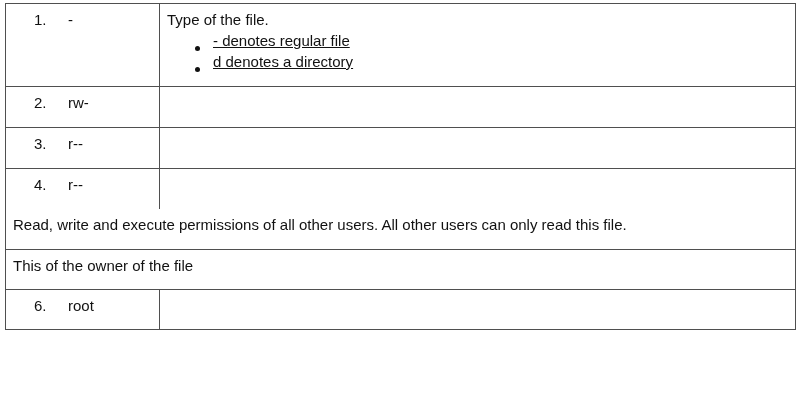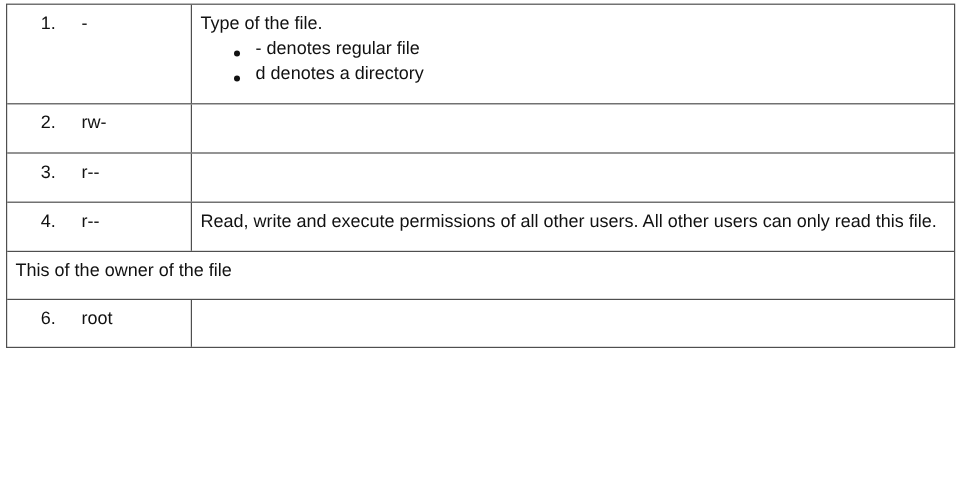--- a/index.html
+++ b/index.html
@@ -30,20 +30,21 @@
     width: 791px;
     border: 1px solid var(--border-color);
     background: var(--bg-color);
   }
   .row {
     display: flex;
     align-items: stretch;
   }
   .row + .row {
     border-top: 1px solid var(--border-color);
+    flex-direction: column;
   }
   .cell {
     padding: 5px 0 14px 0;
   }
   .col1 {
     width: 154px;
     flex: none;
     border-right: 1px solid var(--border-color);
     padding-left: 28px;
   }
@@ -54,22 +55,23 @@
   .col2 {
     flex: 1;
     min-width: 0;
     padding-left: 7px;
     padding-right: 0;
   }
   
   .row:nth-child(5) .cell, .row:nth-child(6) .cell { padding-bottom: 13px; }
   .bullet-line {
     display: flex;
-    align-items: center;
+    align-items: flex-end;
     margin-left: 28px;
+    text-decoration: underline;
   }
   .dot {
     flex: none;
     width: 5px;
     height: 5px;
     border-radius: 50%;
     background: var(--text-color);
     margin: 8px 13px 0 0;
   }
   .bullet-text {

